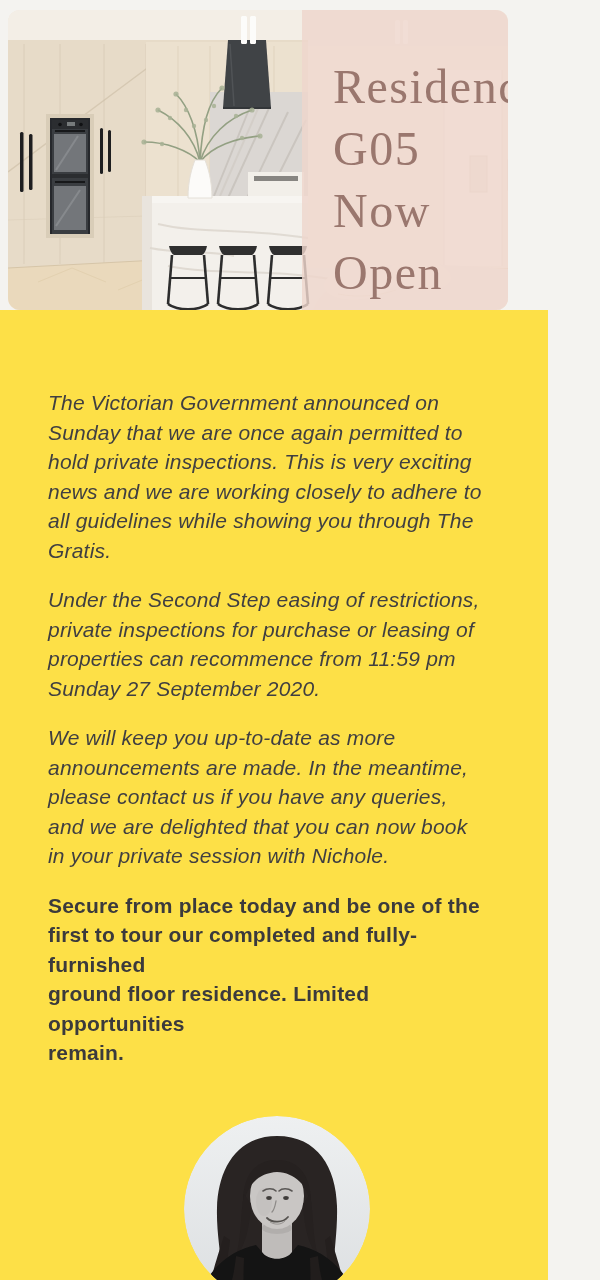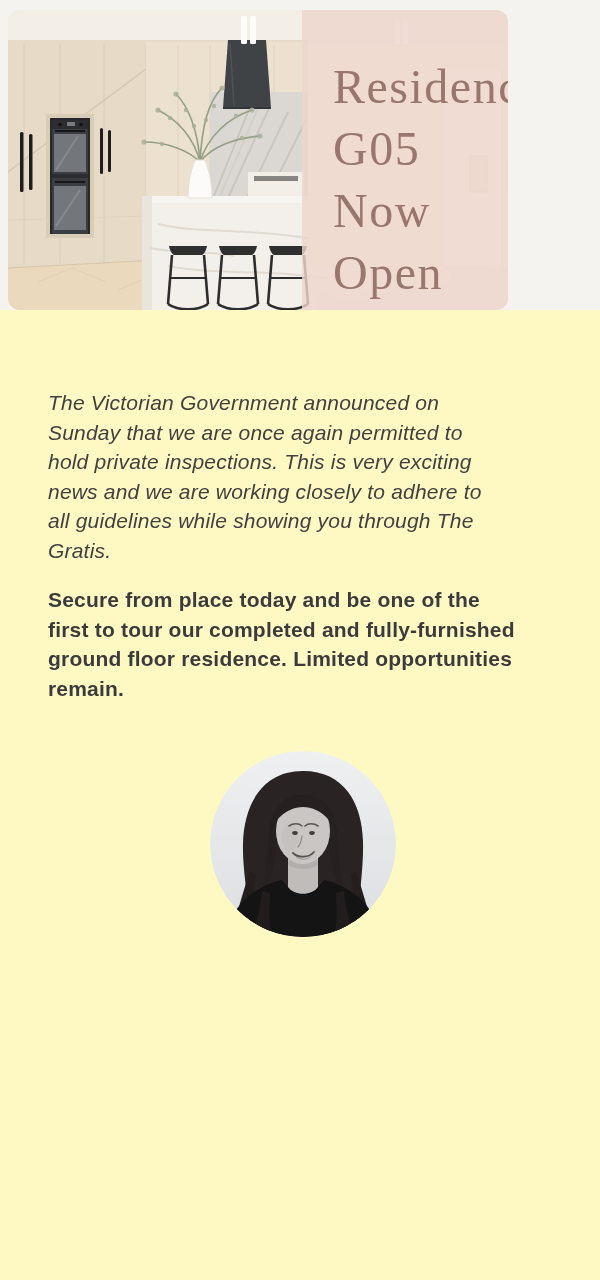--- a/index.html
+++ b/index.html
@@ -13,22 +13,22 @@
     border-radius:12px;overflow:hidden;background:#f1ebe2;
   }
   .hero svg{display:block;width:584px;height:300px;}
   .hero-headline{
     position:absolute;left:325px;top:46px;
     font-family:"Liberation Serif",serif;
     font-size:48px;line-height:62px;letter-spacing:1.5px;
     color:#9a776e;font-weight:400;white-space:pre-line;
   }
   .body-section{
-    position:absolute;left:0;top:310px;width:600px;height:970px;
-    background:#fef9c3;box-sizing:border-box;
+    position:absolute;left:0;top:310px;width:548px;height:970px;
+    background:#fde047;box-sizing:border-box;
     padding:78px 42px 0 48px;
   }
   .body-section p{
     margin:0 0 20px 0;
     font-size:21px;line-height:29.5px;letter-spacing:0.2px;
     color:#403f41;white-space:pre-line;
   }
   p.italic{font-style:italic;}
   p.bold{font-weight:bold;font-style:normal;color:#3b3a3c;}
   .avatar{
@@ -223,20 +223,29 @@
 Now Open</div>
   </div>
 
   <div class="body-section">
     <p class="italic">The Victorian Government announced on
 Sunday that we are once again permitted to
 hold private inspections. This is very exciting
 news and we are working closely to adhere to
 all guidelines while showing you through The
 Gratis.</p>
+    <p class="italic">Under the Second Step easing of restrictions,
+private inspections for purchase or leasing of
+properties can recommence from 11:59 pm
+Sunday 27 September 2020.</p>
+    <p class="italic">We will keep you up-to-date as more
+announcements are made. In the meantime,
+please contact us if you have any queries,
+and we are delighted that you can now book
+in your private session with Nichole.</p>
     <p class="bold">Secure from place today and be one of the
 first to tour our completed and fully-furnished
 ground floor residence. Limited opportunities
 remain.</p>
 
     <div class="avatar">
       <svg viewBox="0 0 186 186">
         <defs>
           <clipPath id="avc">
               <circle cx="93" cy="93" r="93"></circle>

